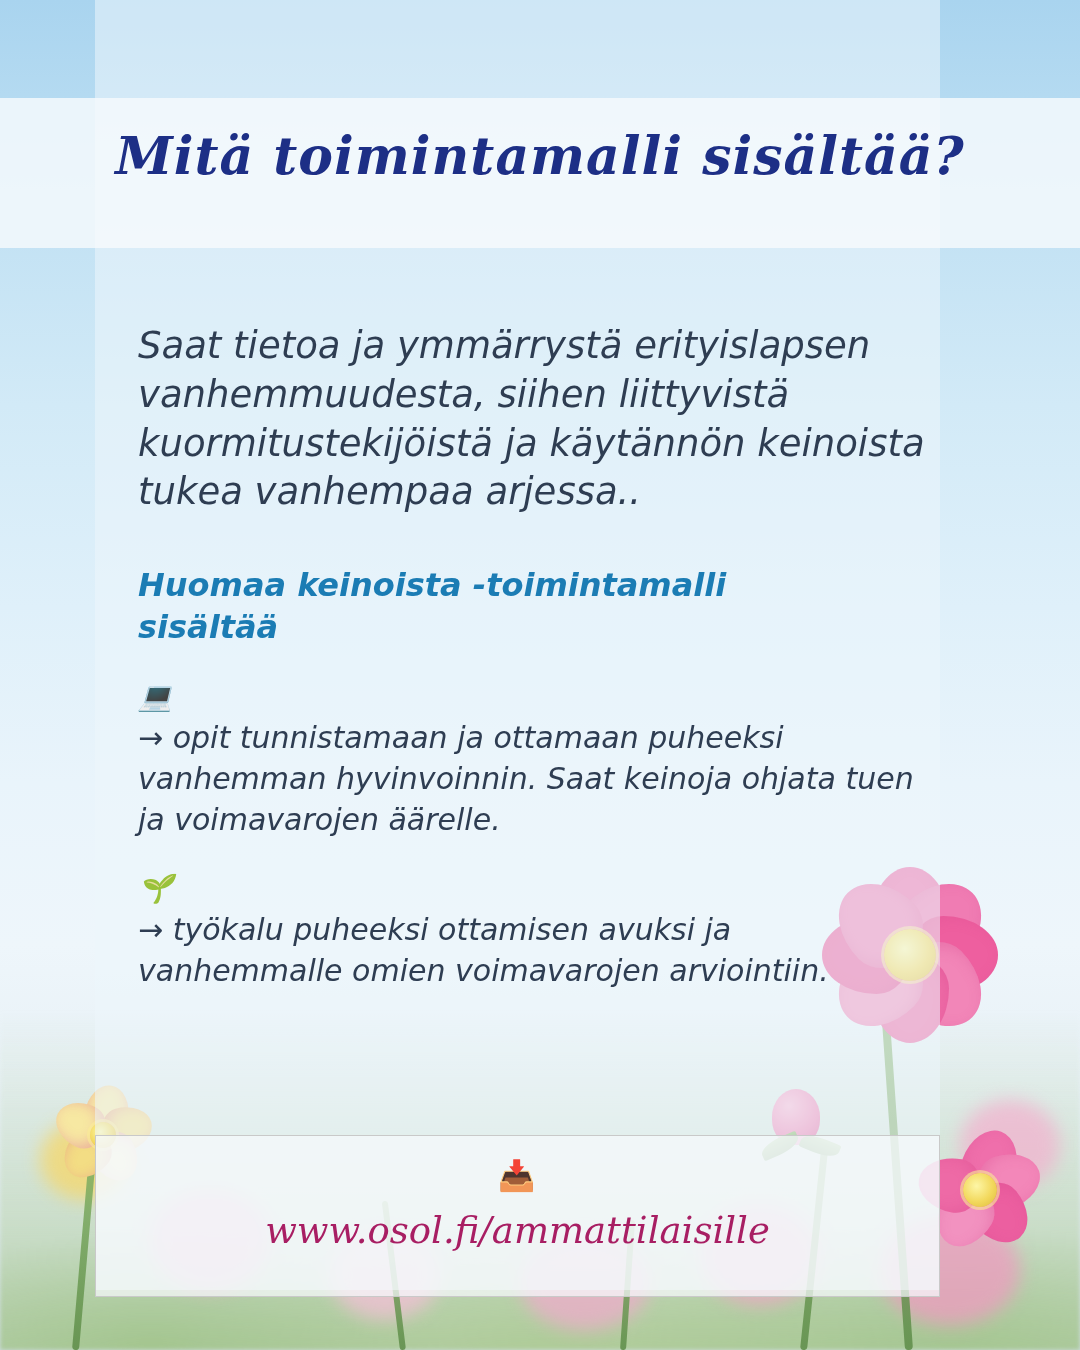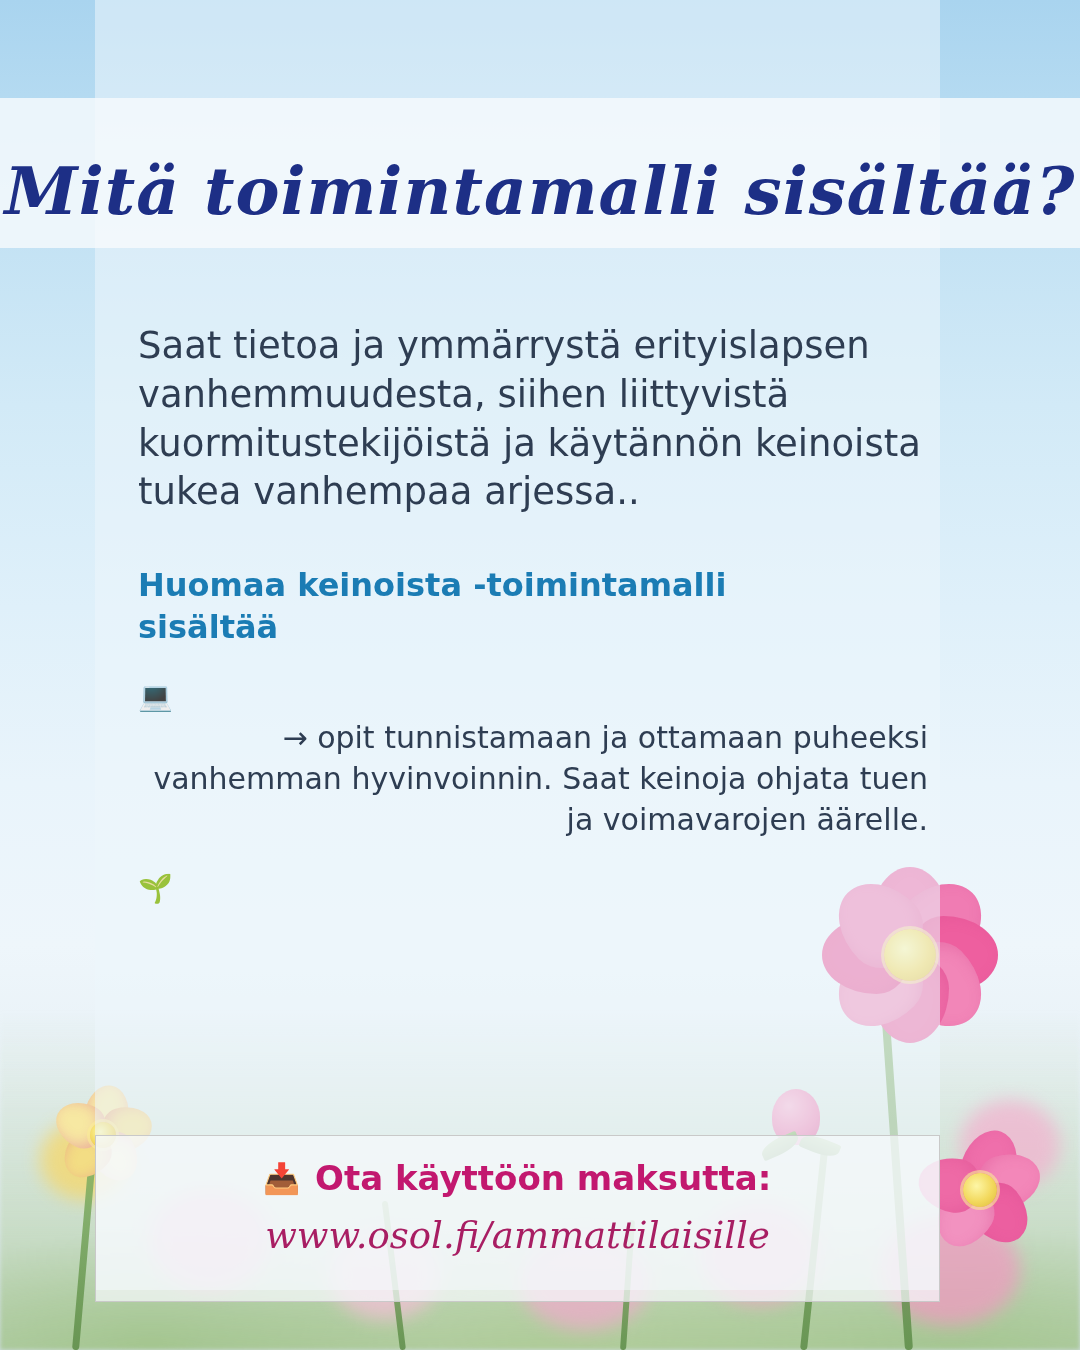--- a/index.html
+++ b/index.html
@@ -100,46 +100,47 @@
     position: absolute;
     left: 0;
     right: 0;
     top: 98px;
     height: 150px;
     background: rgba(246, 250, 253, 0.82);
   }
   .title {
     position: absolute;
     left: 0; right: 0;
-    top: 108px;
+    top: 90px;
     text-align: center;
     font-family: "DejaVu Serif", serif;
     font-style: italic;
     font-weight: bold;
-    font-size: 66px;
+    font-size: 52px;
     letter-spacing: 1px;
     color: #1d2f86;
     text-shadow: 0 1px 0 rgba(255,255,255,.5);
   }
 
   
   .panel {
     position: absolute;
     left: 95px;
     top: 0;
     width: 845px;
     height: 1290px;
     background: rgba(236, 245, 251, 0.55);
   }
 
   .content {
     position: absolute;
     left: 138px;
     top: 322px;
     width: 800px;
+    font-style: italic;
   }
 
   .intro {
     font-size: 37px;
     line-height: 1.32;
     color: #2e3d52;
     margin: 0 0 48px 0;
     max-width: 790px;
   }
 
@@ -166,21 +167,20 @@
   .item-title .emoji {
     font-size: 28px;
     line-height: 1;
   }
   .item-body {
     font-size: 30px;
     line-height: 1.38;
     color: #2e3d52;
     margin: 0;
     max-width: 790px;
-    text-align: right;
   }
 
   
   .cta {
     position: absolute;
     left: 95px;
     top: 1135px;
     width: 845px;
     box-sizing: border-box;
     padding: 22px 30px 28px 30px;
@@ -278,24 +278,24 @@
       <div class="item-title">
         <span class="emoji">💻</span>
       </div>
       <p class="item-body">→ opit tunnistamaan ja ottamaan puheeksi vanhemman hyvinvoinnin. Saat keinoja ohjata tuen ja voimavarojen äärelle.</p>
     </div>
 
     <div class="item">
       <div class="item-title">
         <span class="emoji">🌱</span>
       </div>
+      <p class="item-body">→ työkalu puheeksi ottamisen avuksi ja vanhemmalle omien voimavarojen arviointiin.</p>
     </div>
   </div>
 
   <div class="cta">
     <div class="cta-head">
       <span class="emoji">📥</span>
-      <span>Ota käyttöön maksutta:</span>
     </div>
     <p class="cta-url">www.osol.fi/ammattilaisille</p>
   </div>
 
 </div>
 
 </body></html>

